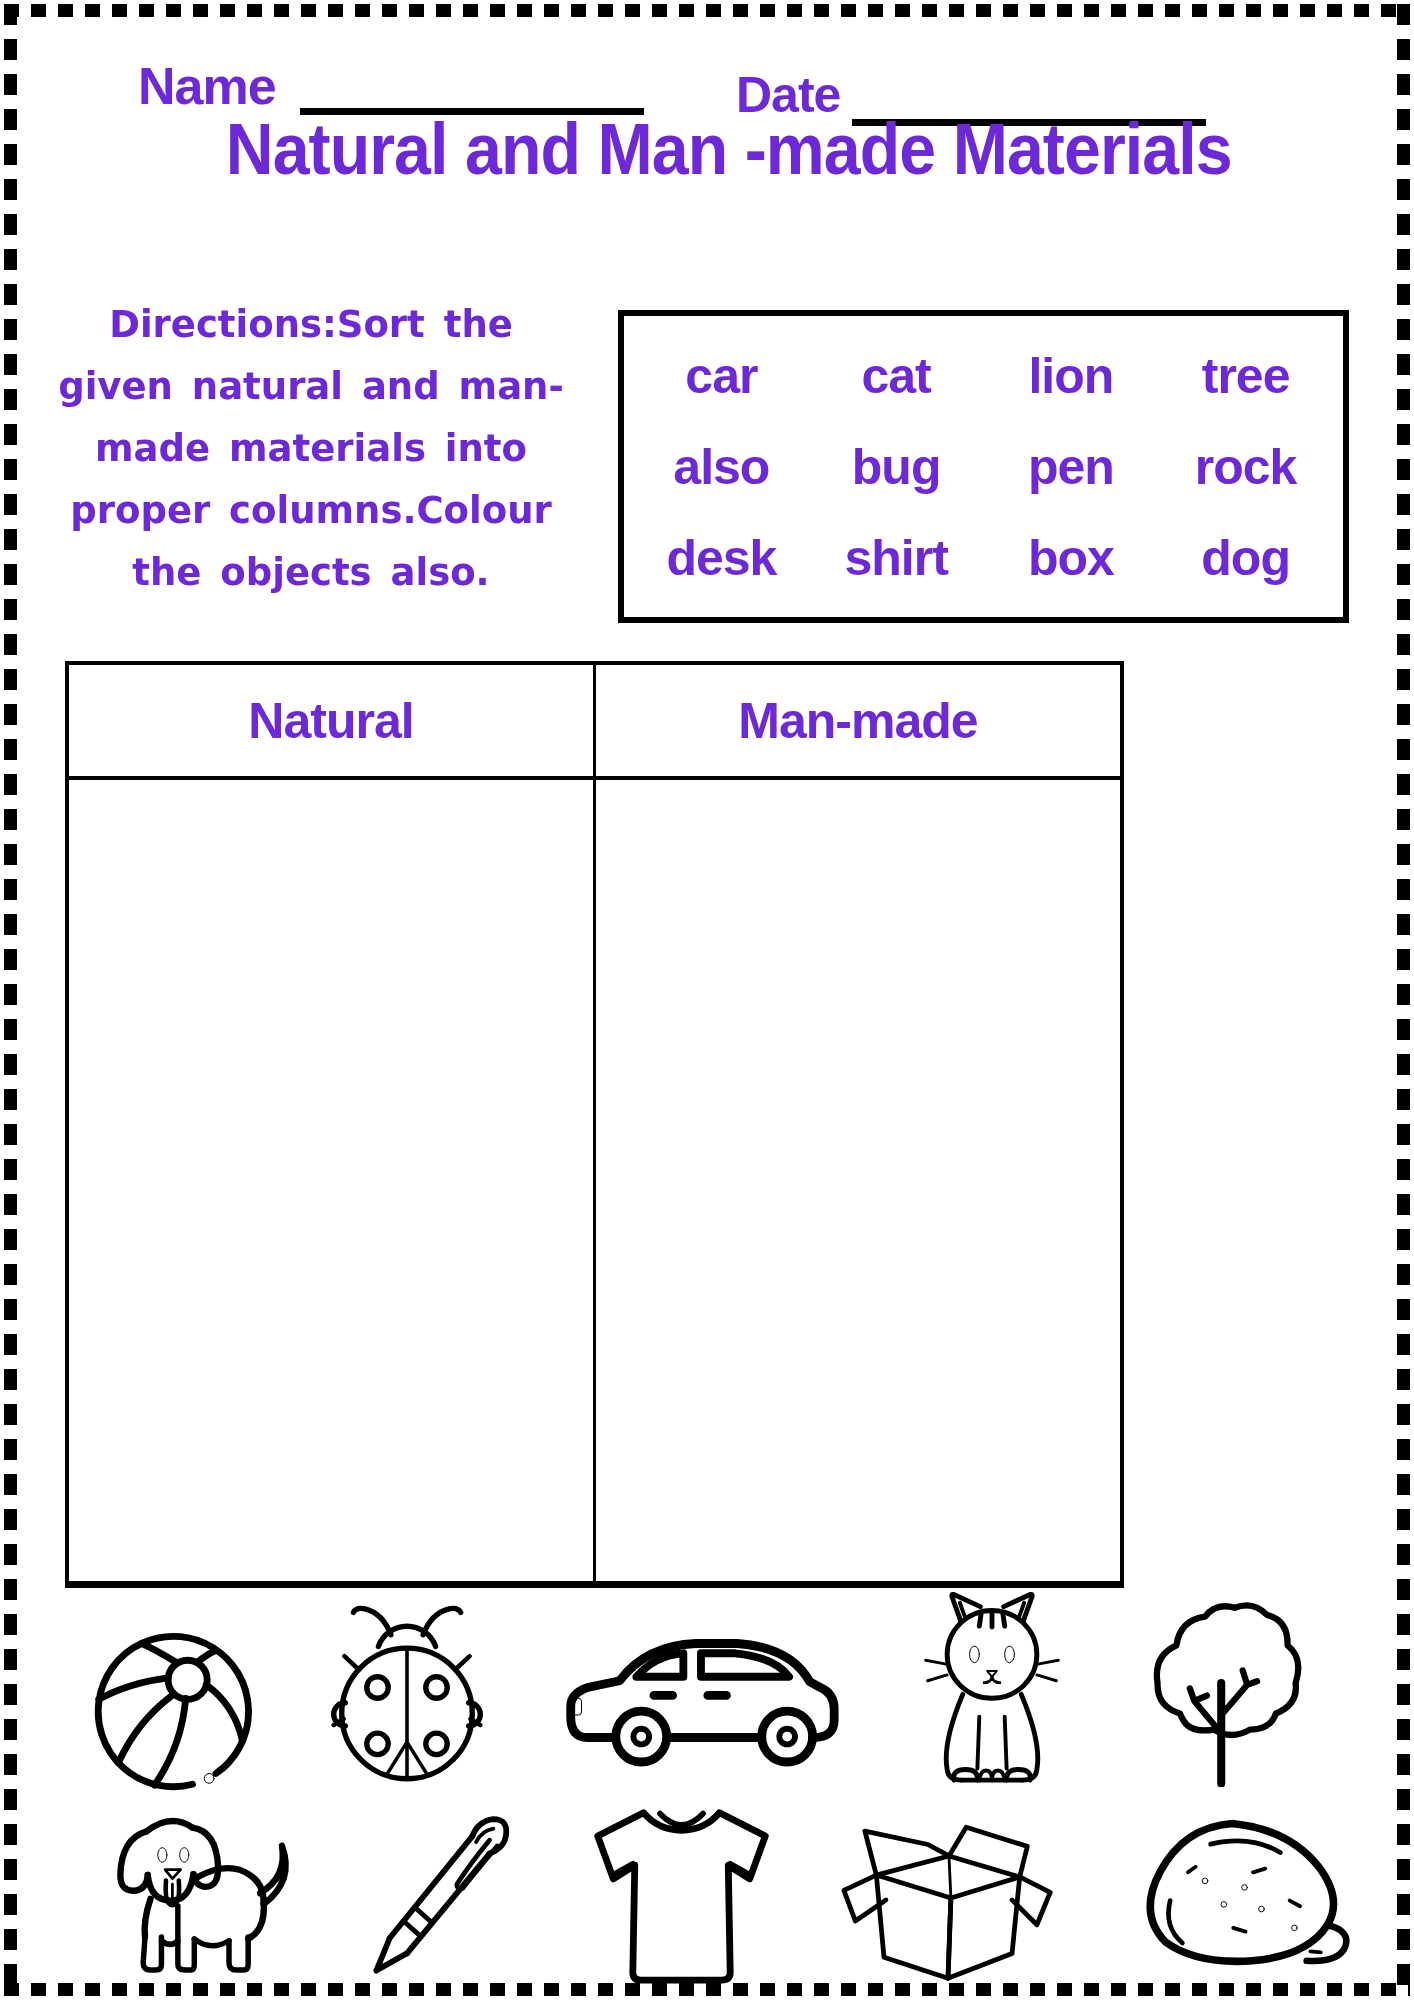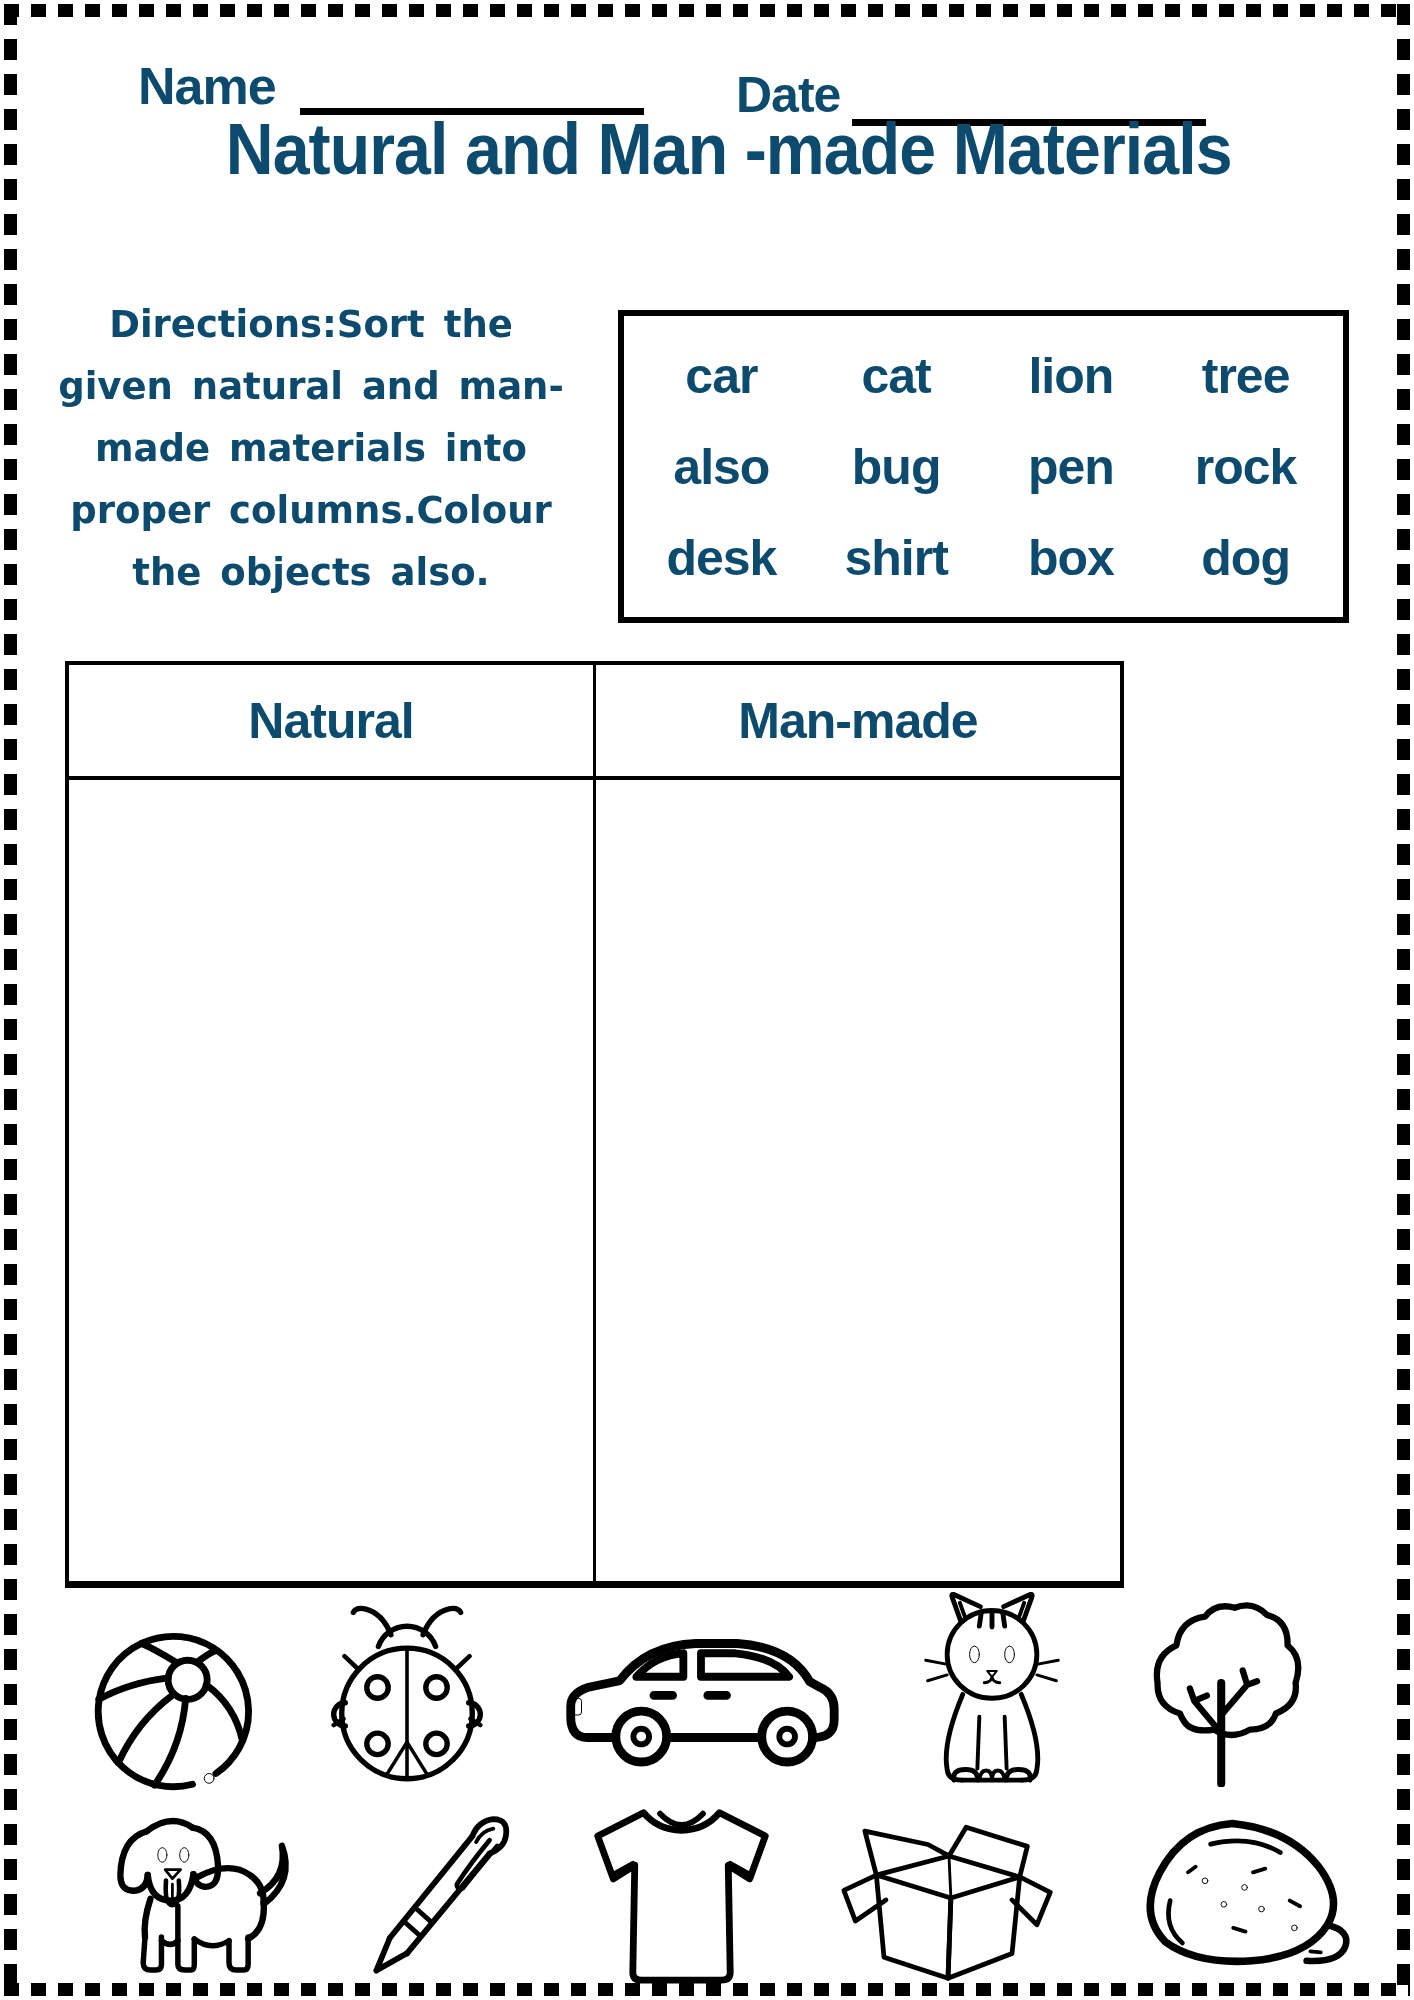--- a/index.html
+++ b/index.html
@@ -1,17 +1,17 @@
 <!DOCTYPE html>
 <html><head>
 <meta charset="utf-8">
 <style>
   * { margin:0; padding:0; box-sizing:border-box; }
   body { background:#888; font-family:"Liberation Sans", sans-serif; }
-  .sheet { position:relative; width:1414px; height:2000px; background:#fff; margin:0 auto; overflow:hidden; color:#0c4a6e; }
+  .sheet { position:relative; width:1414px; height:2000px; background:#fff; margin:0 auto; overflow:hidden; color:#6d28d9; }
 
   
   .b-top, .b-bottom { position:absolute; left:4px; right:4px; height:13px;
     background:repeating-linear-gradient(90deg,#000 0 15px,transparent 15px 27px); }
   .b-top { top:4px; } .b-bottom { bottom:4px; }
   .b-left, .b-right { position:absolute; top:4px; bottom:4px; width:13px;
     background:repeating-linear-gradient(180deg,#000 0 21px,transparent 21px 35px); }
   .b-left { left:4px; } .b-right { right:4px; }
 
   .name-label { position:absolute; left:138px; top:56px; font-size:52px; font-weight:bold; letter-spacing:-1px; }

